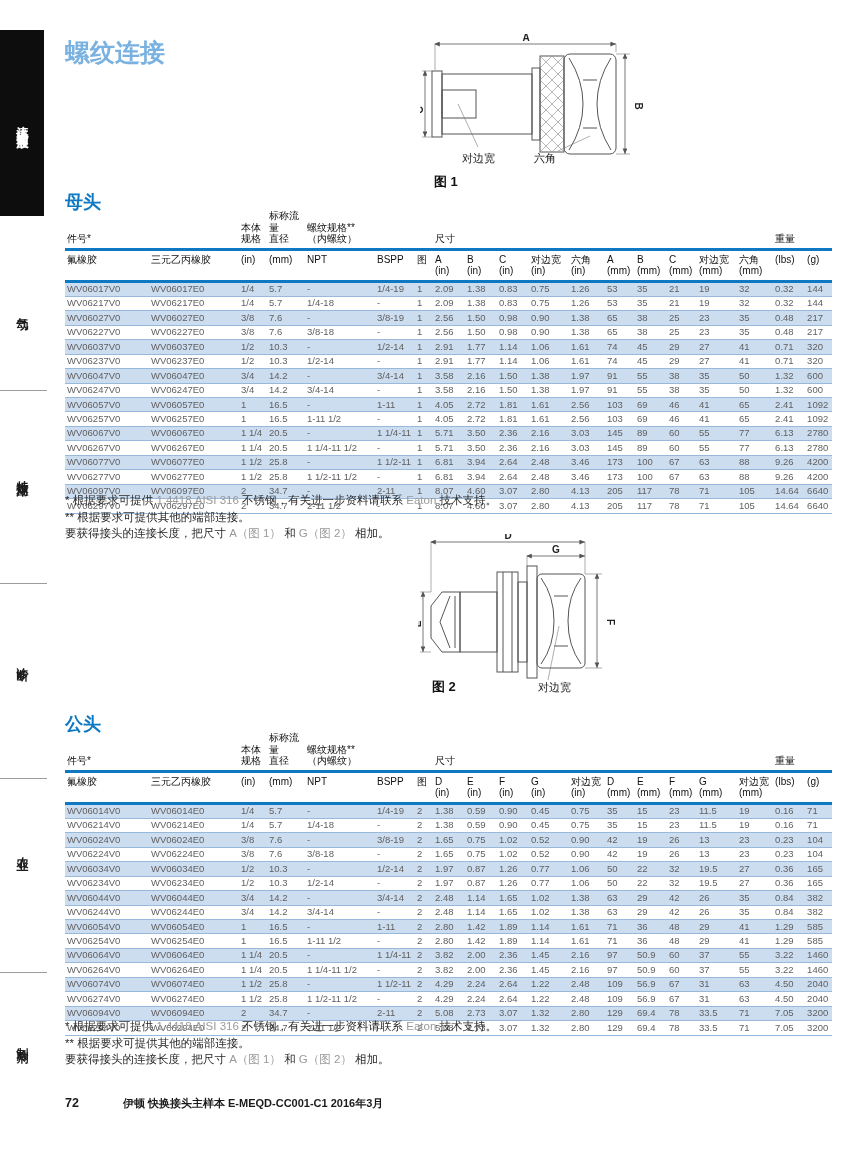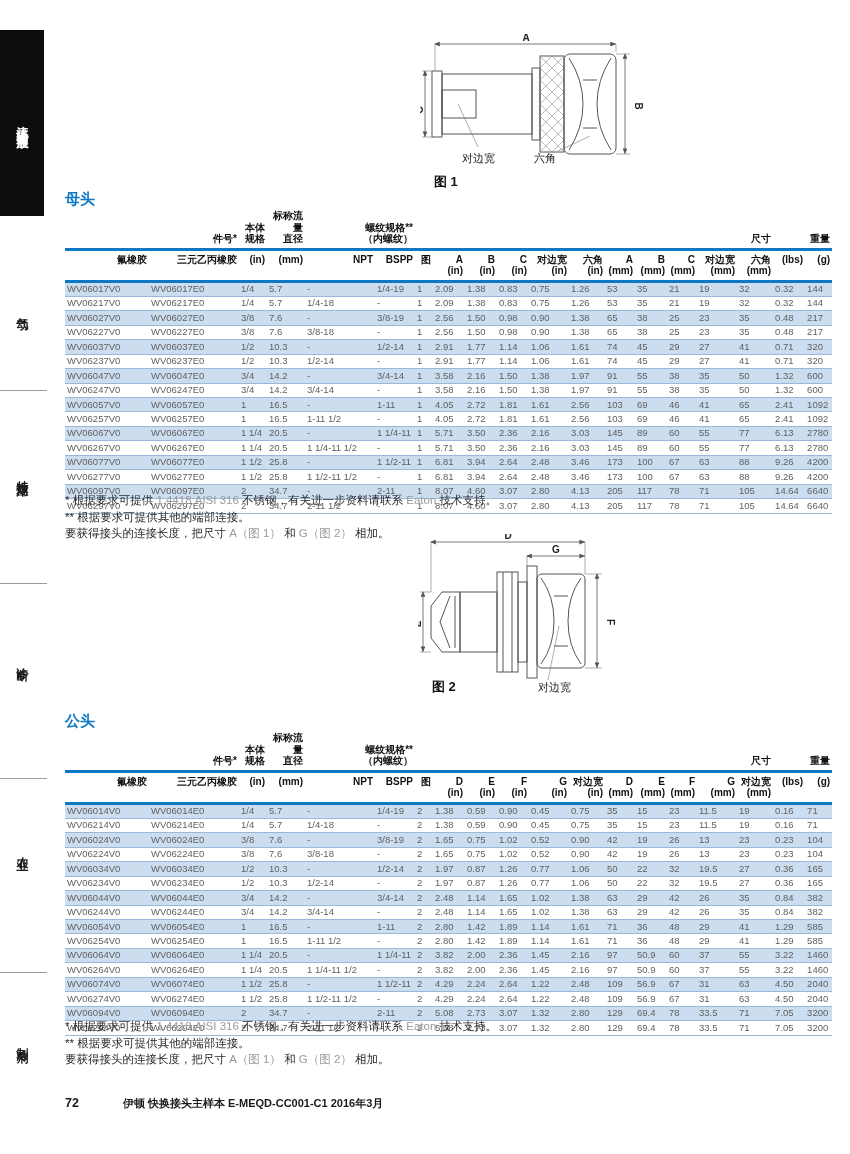--- a/index.html
+++ b/index.html
@@ -32,25 +32,25 @@
   .fig1{left:420px;top:34px;}
   .fig2{left:418px;top:534px;}
   .ln{fill:none;stroke:#555;stroke-width:1;}
   .dim{stroke:#555;stroke-width:0.8;fill:none;}
   .ext{stroke:#777;stroke-width:0.6;fill:none;}
   .kn{stroke:#8a8a8a;stroke-width:0.6;}
   .dimtxt{font-size:10px;fill:#222;font-weight:bold;}
   .lbltxt{font-size:11px;fill:#222;}
   .cap{font-size:13px;font-weight:bold;fill:#111;}
   
-  .sec{position:absolute;left:65px;font-size:15px;font-weight:bold;color:var(--accent);}
+  .sec{position:absolute;left:65px;font-size:18px;font-weight:bold;color:var(--accent);}
   
   .tbl{position:absolute;left:65px;width:767px;}
   table.spec{border-collapse:collapse;table-layout:fixed;width:767px;}
-  table.spec th{font-size:10px;font-weight:bold;text-align:right;white-space:pre-line;line-height:1.15;color:#111;}
+  table.spec th{font-size:10px;font-weight:normal;text-align:left;white-space:pre-line;line-height:1.15;color:#111;}
   table.spec tr.groups th{vertical-align:bottom;padding:0 2px 3px 2px;border-bottom:3px solid var(--accent);height:30px;}
   table.spec tr.cols th{vertical-align:top;padding:3px 2px;border-bottom:3px solid var(--accent);height:27px;margin-top:37px;}
   table.spec td{
     font-size:9.5px;color:var(--cell);padding:1.5px 2px;height:12px;line-height:1.1;
     border-bottom:1px solid var(--rowline);white-space:nowrap;overflow:hidden;
   }
   table.spec tr.band td{background:var(--band);}
   
   .notes{position:absolute;left:65px;font-size:11.5px;line-height:1.45;color:#2a2a2a;}
   .notes .gy{color:var(--gray);}
@@ -67,20 +67,21 @@
 <div class="side-item" style="top:428px;height:92px">特殊应用</div>
 <div class="side-item" style="top:628px;height:62px">诊断</div>
 <div class="side-item" style="top:818px;height:62px">农业</div>
 <div class="side-item" style="top:1000px;height:80px">制冷剂</div>
 <div class="side-div" style="top:390px"></div>
 <div class="side-div" style="top:583px"></div>
 <div class="side-div" style="top:778px"></div>
 <div class="side-div" style="top:972px"></div>
 
 <header class="page-title">
+  <div class="t2">螺纹连接</div>
 </header>
 
 <figure class="fig fig1">
   <svg width="230" height="157" viewBox="0 0 230 157">
     <defs>
       <marker id="ae1" markerWidth="8" markerHeight="8" refX="7" refY="3" orient="auto">
           <path d="M0,0 L7,3 L0,6 Z" fill="#555"></path>
         </marker>
       <marker id="as1" markerWidth="8" markerHeight="8" refX="1" refY="3" orient="auto">
           <path d="M7,0 L0,3 L7,6 Z" fill="#555"></path>

